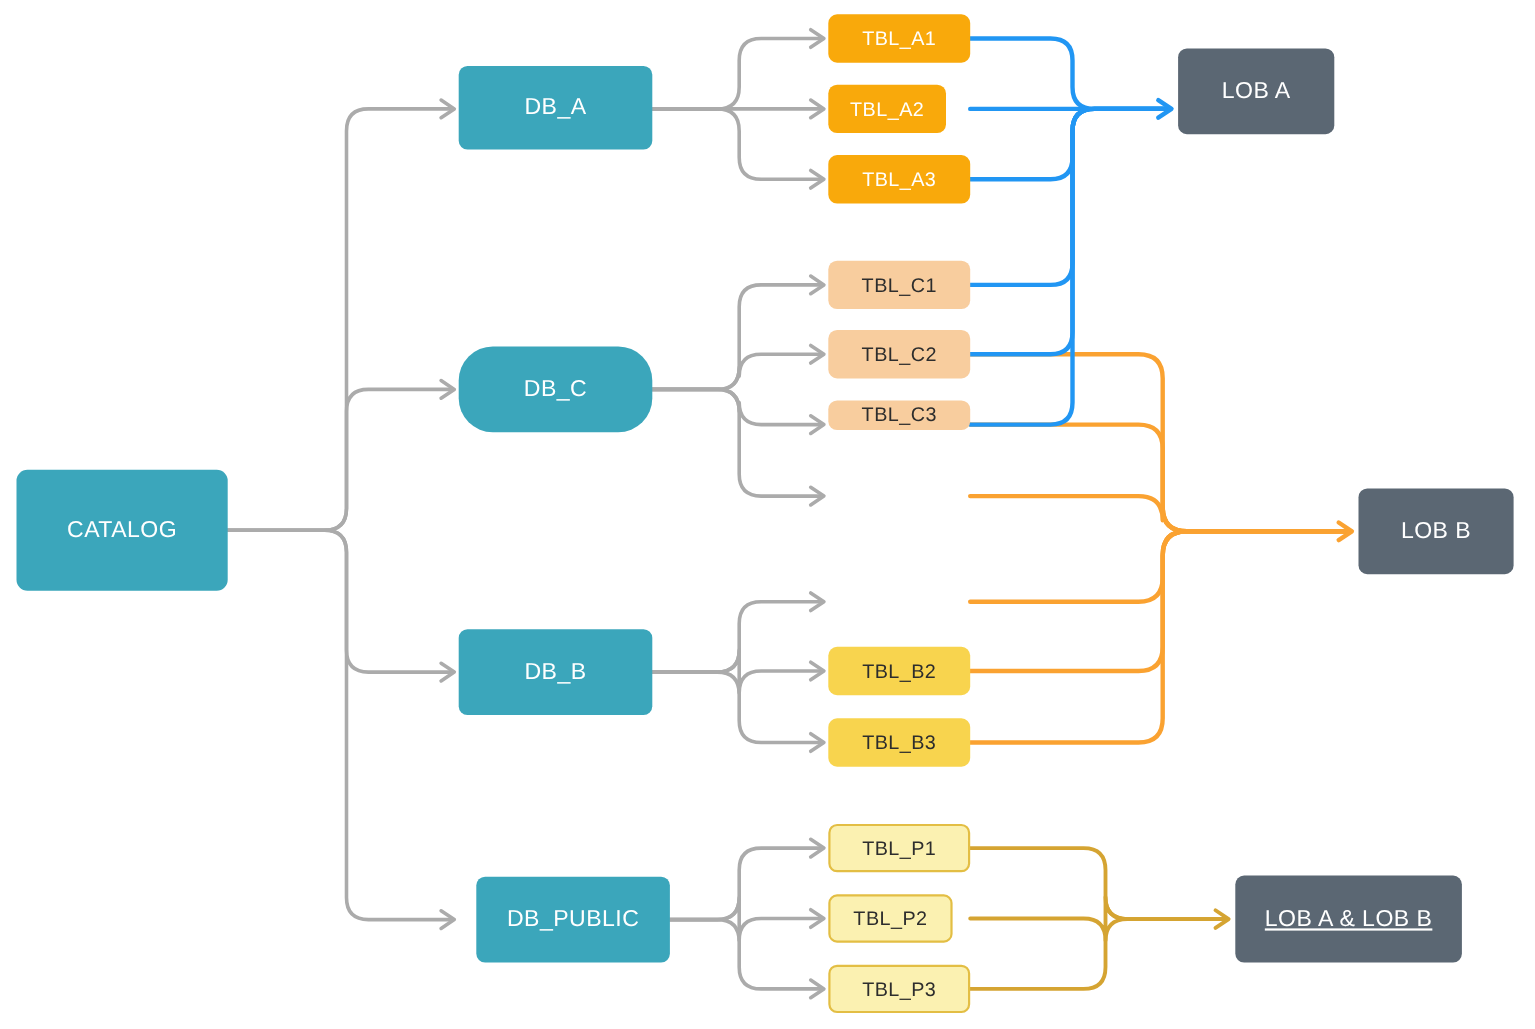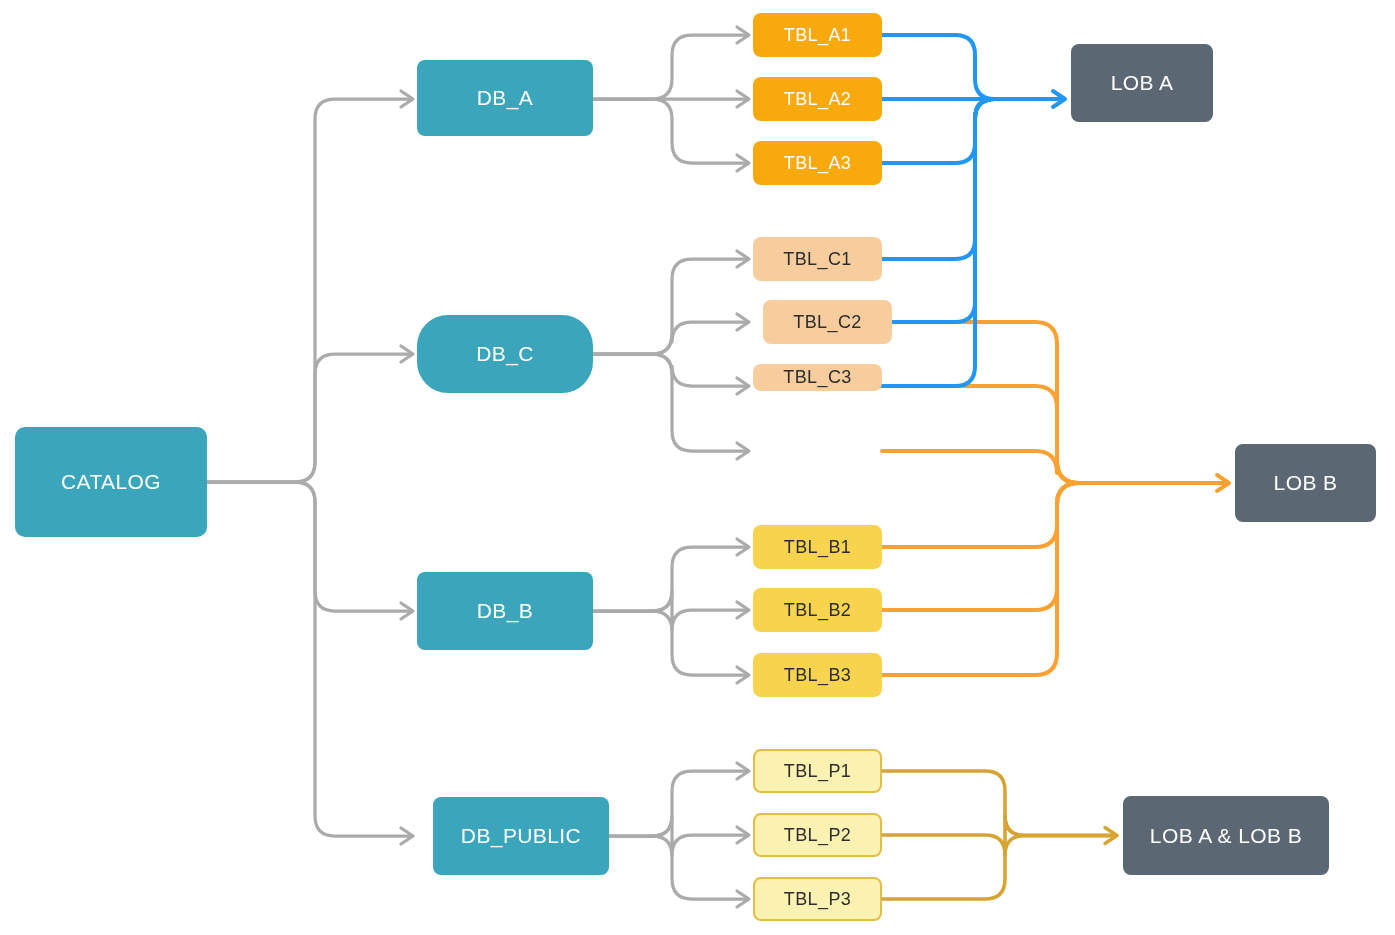--- a/index.html
+++ b/index.html
@@ -78,31 +78,30 @@
     </svg>
 
   <div class="node teal catalog" id="node-catalog" style="left: 15px; top: 427px; width: 192px; height: 110px;">CATALOG</div>
 
   <div class="node teal" id="node-db_a" style="left: 417px; top: 60px; width: 176px; height: 76px;">DB_A</div>
   <div class="node teal" id="node-db_c" style="left: 417px; top: 315px; width: 176px; height: 78px; border-radius: 31px;">DB_C</div>
   <div class="node teal" id="node-db_b" style="left: 417px; top: 572px; width: 176px; height: 78px;">DB_B</div>
   <div class="node teal" id="node-db_public" style="left: 417px; top: 797px; width: 176px; height: 78px; margin-left: 16px;">DB_PUBLIC</div>
 
   <div class="node amber" id="node-tbl_a1" style="left: 753px; top: 13px; width: 129px; height: 44px;">TBL_A1</div>
-  <div class="node amber" id="node-tbl_a2" style="left: 753px; top: 77px; width: 129px; height: 44px;">TBL_A2</div>
+  <div class="node amber" id="node-tbl_a2" style="left: 753px; top: 77px; width: 107px; height: 44px;">TBL_A2</div>
   <div class="node amber" id="node-tbl_a3" style="left: 753px; top: 141px; width: 129px; height: 44px;">TBL_A3</div>
 
   <div class="node peach" id="node-tbl_c1" style="left: 753px; top: 237px; width: 129px; height: 44px;">TBL_C1</div>
-  <div class="node peach" id="node-tbl_c2" style="left: 753px; top: 300px; width: 129px; height: 44px; margin-left: 10px;">TBL_C2</div>
+  <div class="node peach" id="node-tbl_c2" style="left: 753px; top: 300px; width: 129px; height: 44px;">TBL_C2</div>
   <div class="node peach" id="node-tbl_c3" style="left: 753px; top: 364px; width: 129px; height: 27px;">TBL_C3</div>
 
-  <div class="node yellow" id="node-tbl_b1" style="left: 753px; top: 525px; width: 129px; height: 44px;">TBL_B1</div>
   <div class="node yellow" id="node-tbl_b2" style="left: 753px; top: 588px; width: 129px; height: 44px;">TBL_B2</div>
   <div class="node yellow" id="node-tbl_b3" style="left: 753px; top: 653px; width: 129px; height: 44px;">TBL_B3</div>
 
   <div class="node pale" id="node-tbl_p1" style="left: 753px; top: 749px; width: 129px; height: 44px;">TBL_P1</div>
-  <div class="node pale" id="node-tbl_p2" style="left: 753px; top: 813px; width: 129px; height: 44px;">TBL_P2</div>
+  <div class="node pale" id="node-tbl_p2" style="left: 753px; top: 813px; width: 113px; height: 44px;">TBL_P2</div>
   <div class="node pale" id="node-tbl_p3" style="left: 753px; top: 877px; width: 129px; height: 44px;">TBL_P3</div>
 
   <div class="node slate" id="node-lob_a" style="left: 1071px; top: 44px; width: 142px; height: 78px; text-align: center;">LOB A</div>
   <div class="node slate" id="node-lob_b" style="left: 1235px; top: 444px; width: 141px; height: 78px;">LOB B</div>
-  <div class="node slate" id="node-lob_ab" style="left: 1123px; top: 796px; width: 206px; height: 79px;">LOB A &amp; LOB B</div>
+  <div class="node slate" id="node-lob_ab" style="left: 1123px; top: 796px; width: 206px; height: 79px; text-decoration: underline;">LOB A &amp; LOB B</div>
 </div>
 
 </body></html>

